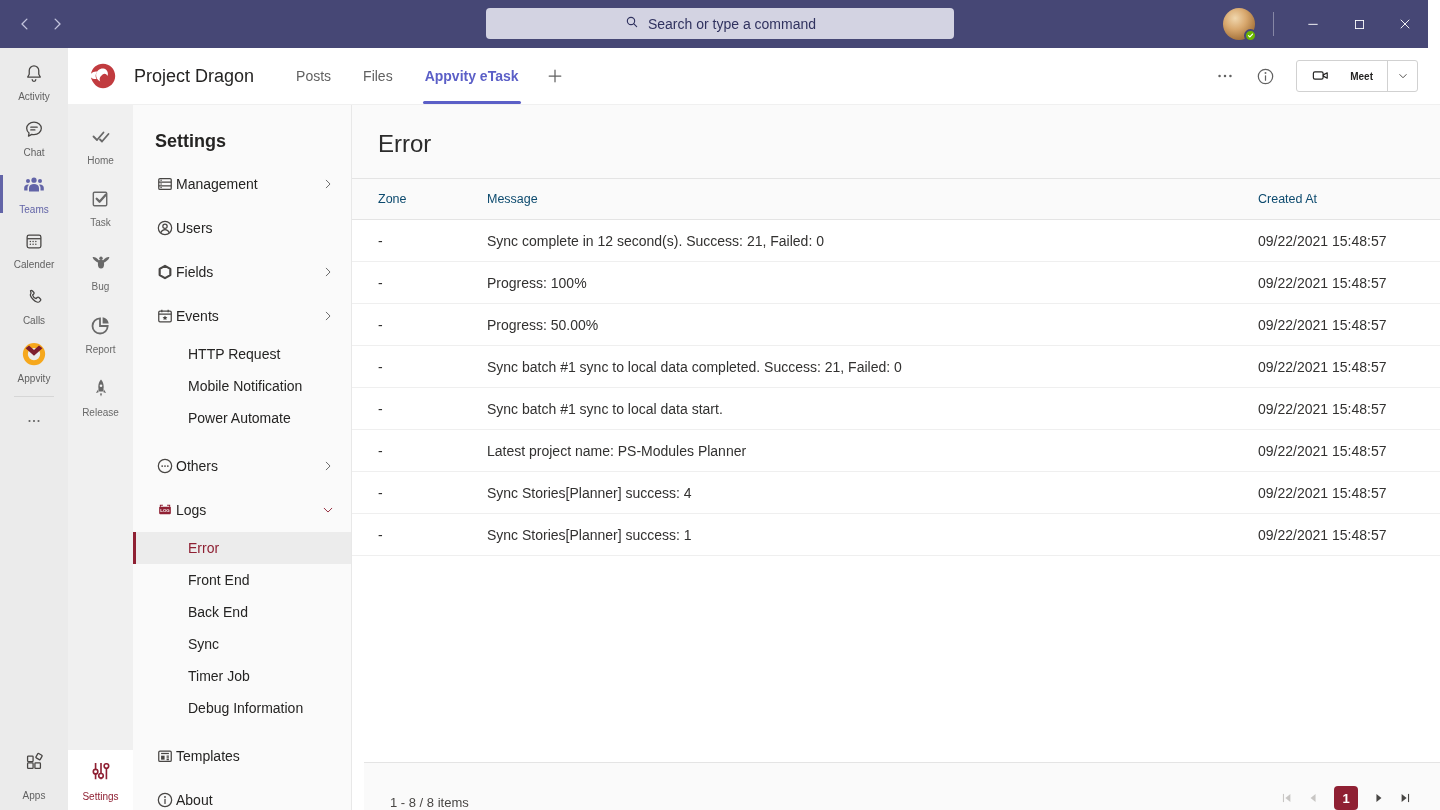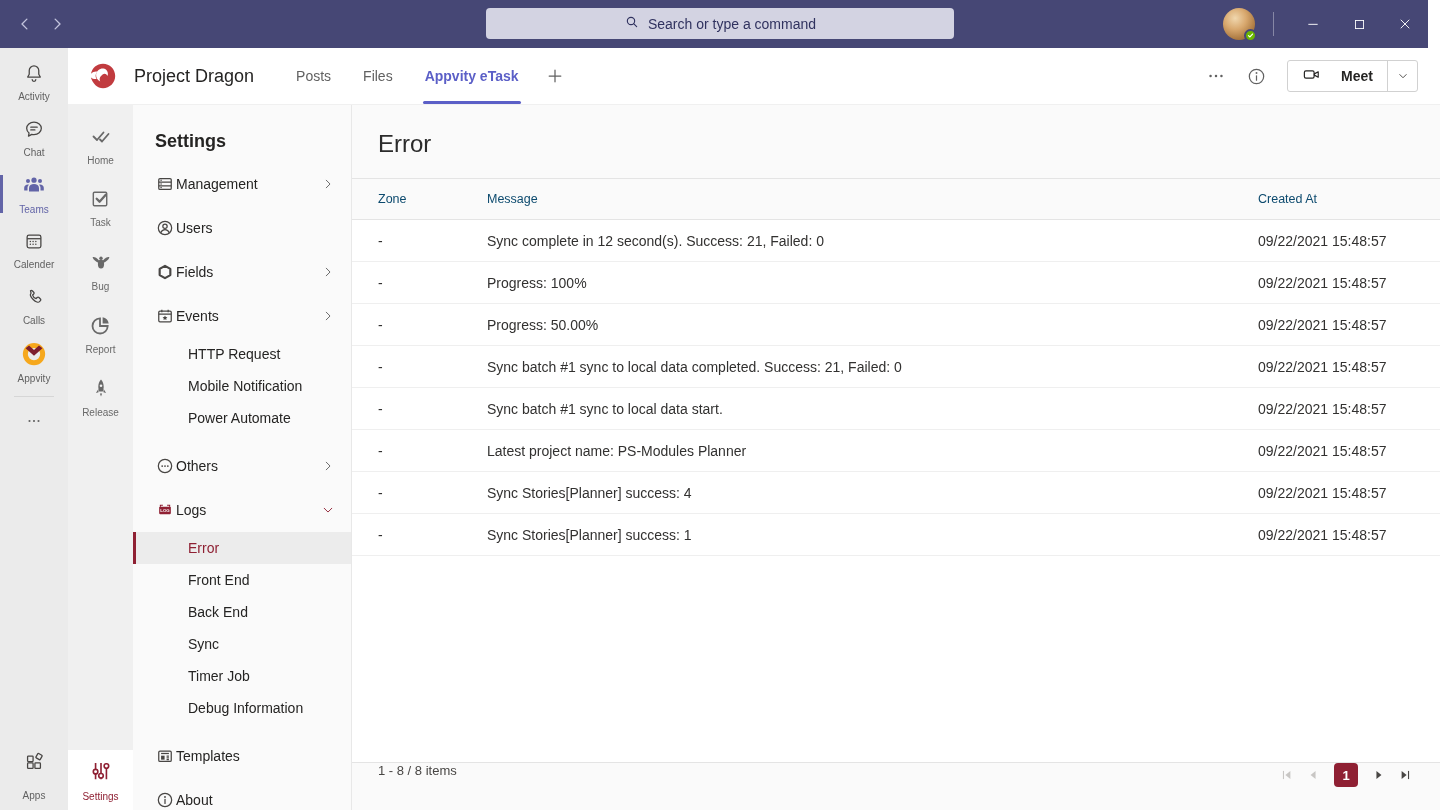--- a/index.html
+++ b/index.html
@@ -28,21 +28,21 @@
   .team-logo{width:30px;height:30px;margin-right:16px;}
   .team-name{font-size:18px;font-weight:400;color:#252423;}
   .tabs{display:flex;align-items:center;margin-left:26px;height:100%;}
   .tab{position:relative;height:100%;display:flex;align-items:center;padding:0 16px;font-size:14px;color:#616161;cursor:pointer;}
   .tab.active{color:#5b5fc7;font-weight:600;}
   .tab.active::after{content:'';position:absolute;left:14px;right:14px;bottom:0;height:3px;background:#5b5fc7;border-radius:2px;}
   .tab-add{margin-left:10px;color:#616161;cursor:pointer;display:flex;align-items:center;}
   .hdr-right{margin-left:auto;display:flex;align-items:center;gap:20px;padding-right:22px;color:#616161;}
   .hdr-icon{cursor:pointer;display:flex;align-items:center;}
   .meet-btn{display:flex;align-items:stretch;border:1px solid #d1d1d1;border-radius:3px;height:32px;background:#fff;color:#252423;}
-  .meet-main{display:flex;align-items:center;gap:20px;padding:0 14px;font-size:14px;font-weight:600;cursor:pointer;text-align:center;}
+  .meet-main{display:flex;align-items:center;gap:20px;padding:0 14px;font-size:10px;font-weight:600;cursor:pointer;text-align:center;}
   .meet-chevron{width:30px;border-left:1px solid #d1d1d1;display:flex;align-items:center;justify-content:center;cursor:pointer;color:#484644;}
   
   .leftrail{position:absolute;top:48px;left:0;bottom:0;width:68px;background:#ebebeb;display:flex;flex-direction:column;padding-top:6px;}
   .rail-item{height:56px;display:flex;flex-direction:column;align-items:center;justify-content:center;gap:3px;
     color:#484644;position:relative;cursor:pointer;flex:none;}
   .rail-item .lbl{font-size:10px;color:#616161;}
   .rail-item.active{color:#6264a7;}
   .rail-item.active .lbl{color:#6264a7;}
   .rail-item.active::before{content:'';position:absolute;left:0;top:9px;bottom:9px;width:3px;background:#6264a7;}
   .rail-sep{height:1px;background:#d6d6d6;margin:6px 14px;flex:none;}
@@ -66,22 +66,22 @@
   .group-gap{margin-top:10px;}
   
   .main{position:absolute;top:105px;left:352px;right:0;bottom:0;background:#fff;}
   .page-title{background:#fafafa;font-size:24px;font-weight:400;color:#2b2b2b;padding:25px 0 20px 26px;}
   .thead{height:42px;display:flex;align-items:center;background:#fafafa;border-top:1px solid #e4e4e4;border-bottom:1px solid #e4e4e4;
     color:#0c4a6e;font-size:12.5px;}
   .c-zone{width:135px;padding-left:26px;flex:none;}
   .c-msg{flex:1;}
   .c-created{width:182px;flex:none;}
   .trow{height:42px;display:flex;align-items:center;border-bottom:1px solid #efefef;font-size:14px;color:#323130;background:#fff;cursor:default;}
-  .pagebar{position:absolute;left:0;right:0;bottom:0;height:48px;background:#fafafa;border-top:1px solid #e4e4e4;
-    display:flex;align-items:flex-start;padding:0 28px 0 26px;font-size:13px;color:#484644;}
+  .pagebar{position:absolute;left:12px;right:0;bottom:0;height:48px;background:#fafafa;border-top:1px solid #e4e4e4;
+    display:flex;align-items:flex-end;padding:0 28px 0 26px;font-size:13px;color:#484644;}
   .pg-controls{margin-left:auto;display:flex;align-items:center;gap:12px;}
   .pg-btn{display:flex;align-items:center;justify-content:center;cursor:pointer;color:#484644;}
   .pg-btn.disabled{color:#c8c6c4;cursor:default;}
   .pg-current{width:24px;height:24px;background:#8f2033;color:#fff;border-radius:4px;display:flex;align-items:center;justify-content:center;
     font-size:13px;font-weight:600;cursor:pointer;margin:0 2px;}
 </style>
 </head>
 <body>
 
 <div class="screen">

